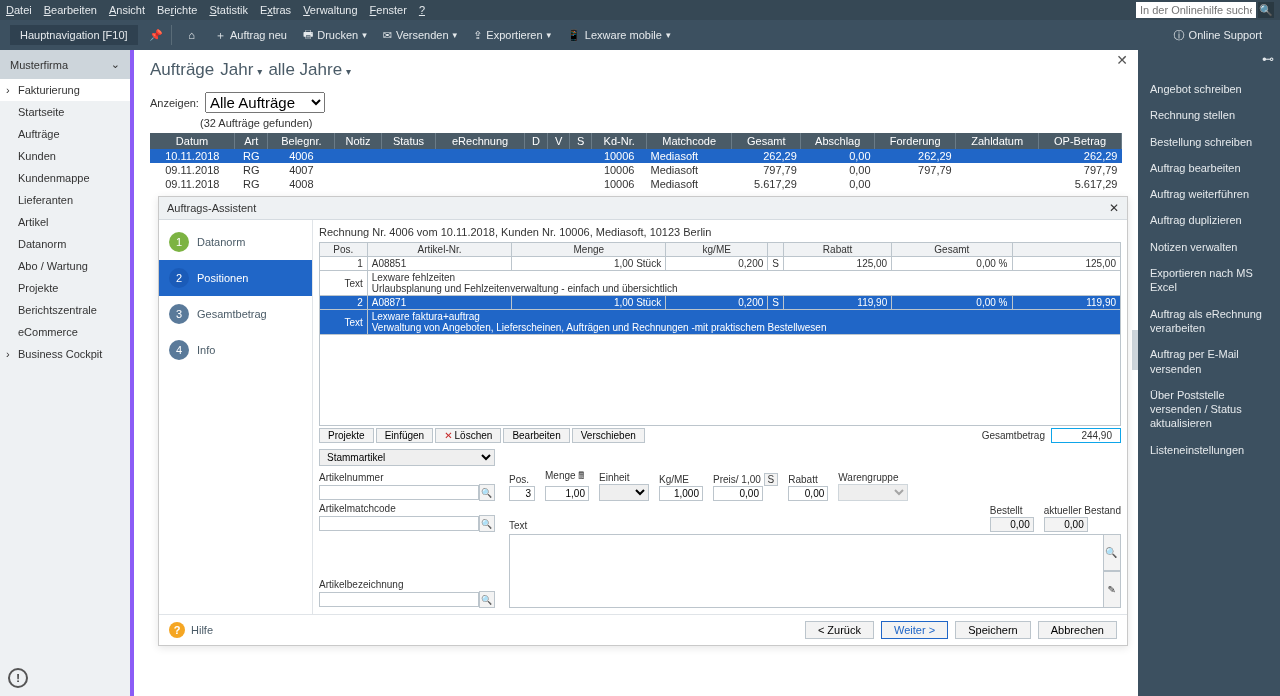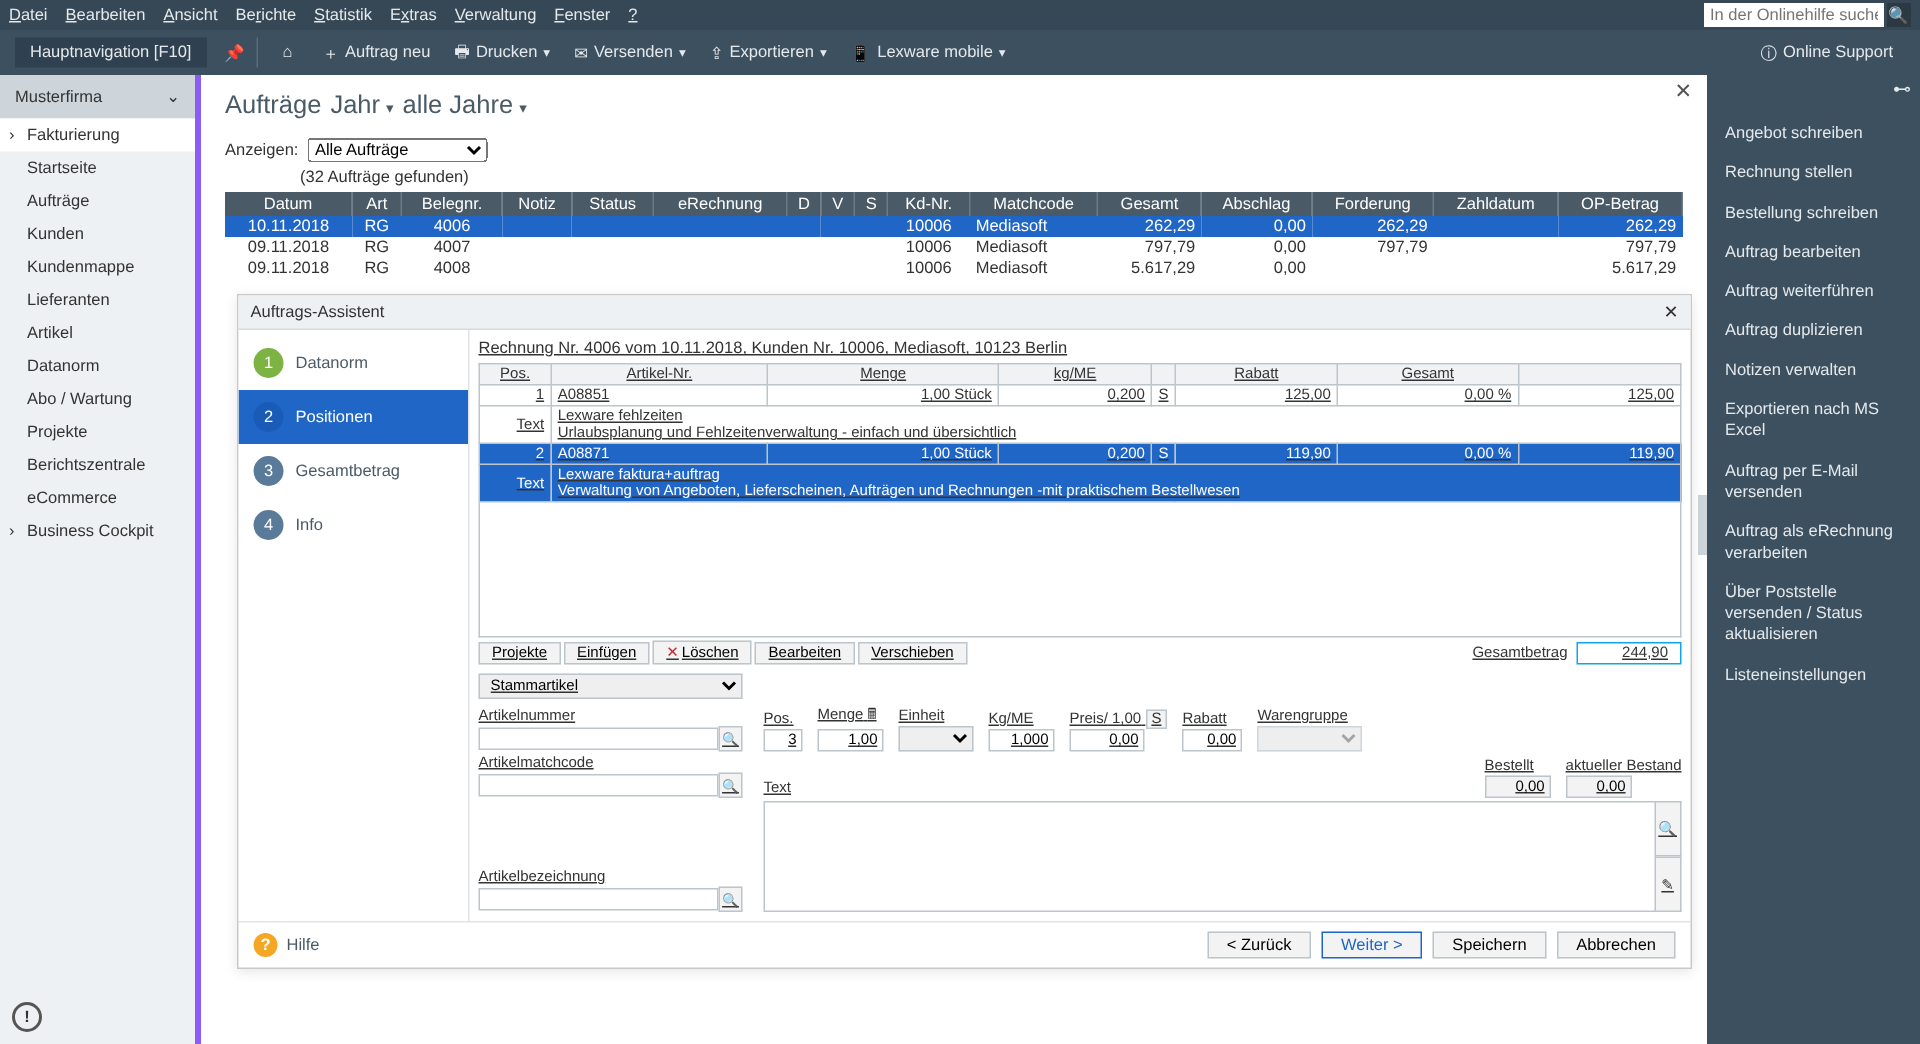--- a/index.html
+++ b/index.html
@@ -35,21 +35,21 @@
 .leftnav .foot .circ { width: 20px; height: 20px; border: 2px solid #555; border-radius: 50%; display: flex; align-items: center; justify-content: center; font-weight: bold; }
 
 .center { flex: 1; background: #fff; padding: 10px 16px; position: relative; overflow: hidden; }
 .center .title { font-size: 17px; color: #4a5b67; display: flex; align-items: center; }
 .center .title .part { margin-right: 6px; }
 .center .title .dd::after { content: "▾"; font-size: 10px; margin-left: 4px; }
 .center .closex { position: absolute; right: 10px; top: 2px; font-size: 14px; cursor: pointer; color: #555; }
 
 .filterrow { display: flex; align-items: center; margin-top: 12px; font-size: 11px; }
 .filterrow label { margin-right: 6px; }
-.filterrow select { width: 120px; font-size: 11px; }
+.filterrow select { width: 120px; font-size: 15px; }
 .countlabel { margin-left: 50px; margin-top: 4px; font-size: 11px; color: #333; }
 
 
 table.orders { width: 100%; border-collapse: collapse; margin-top: 4px; font-size: 11px; }
 table.orders th { background: #4a5b67; color: #fff; font-weight: normal; padding: 2px 4px; border-right: 1px solid #6a7b87; font-size: 11px; }
 table.orders td { padding: 1px 4px; border: none; text-align: center; }
 table.orders tr.sel td { background: #2066c7; color: #fff; }
 table.orders td.r { text-align: right; }
 
 
@@ -58,21 +58,21 @@
 .wizard-header .xc { cursor: pointer; font-size: 12px; }
 .wizard-body { display: flex; flex: 1; overflow: hidden; }
 .wizard-steps { width: 154px; background: #fff; border-right: 1px solid #e0e4e8; padding-top: 4px; }
 .wizard-step { display: flex; align-items: center; padding: 8px 10px; font-size: 11px; color: #4a5b67; cursor: pointer; }
 .wizard-step .num { width: 20px; height: 20px; border-radius: 50%; display: flex; align-items: center; justify-content: center; color: #fff; margin-right: 8px; font-size: 11px; }
 .wizard-step.done .num { background: #7cb342; }
 .wizard-step.active { background: #2066c7; color: #fff; }
 .wizard-step.active .num { background: #1a5bb8; }
 .wizard-step.todo .num { background: #5a7a9a; }
 
-.wizard-main { flex: 1; display: flex; flex-direction: column; padding: 4px 6px; overflow: hidden; text-decoration: underline; }
+.wizard-main { flex: 1; display: flex; flex-direction: column; padding: 4px 6px; overflow: hidden; }
 .wizard-main .infoline { font-size: 11px; color: #333; padding: 2px 0 4px 0; }
 
 
 table.pos { width: 100%; border-collapse: collapse; font-size: 10px; }
 table.pos th { background: #f0f2f4; border: 1px solid #bcc5cc; font-weight: normal; padding: 1px 4px; text-align: center; }
 table.pos td { border: 1px solid #bcc5cc; padding: 1px 4px; }
 table.pos td.r { text-align: right; }
 table.pos tr.txt td { background: #fff; color: #333; }
 table.pos tr.selrow td { background: #2066c7; color: #fff; }
 .posarea { flex: 0 0 auto; }
@@ -290,22 +290,22 @@
     <div style="height:18px"></div>
     <div id="rp-items">
         <div class="act">Angebot schreiben</div>
         <div class="act">Rechnung stellen</div>
         <div class="act">Bestellung schreiben</div>
         <div class="act">Auftrag bearbeiten</div>
         <div class="act">Auftrag weiterführen</div>
         <div class="act">Auftrag duplizieren</div>
         <div class="act">Notizen verwalten</div>
         <div class="act">Exportieren nach MS Excel</div>
+        <div class="act">Auftrag als eRechnung verarbeiten</div>
         <div class="act">Auftrag per E-Mail versenden</div>
-        <div class="act">Auftrag als eRechnung verarbeiten</div>
         <div class="act">Über Poststelle versenden / Status aktualisieren</div>
         <div class="act">Listeneinstellungen</div>
       </div>
     <div class="handle"></div>
   </div>
 </div>
 
 <div class="wizard">
   <div class="wizard-header">
     <span>Auftrags-Assistent</span>

